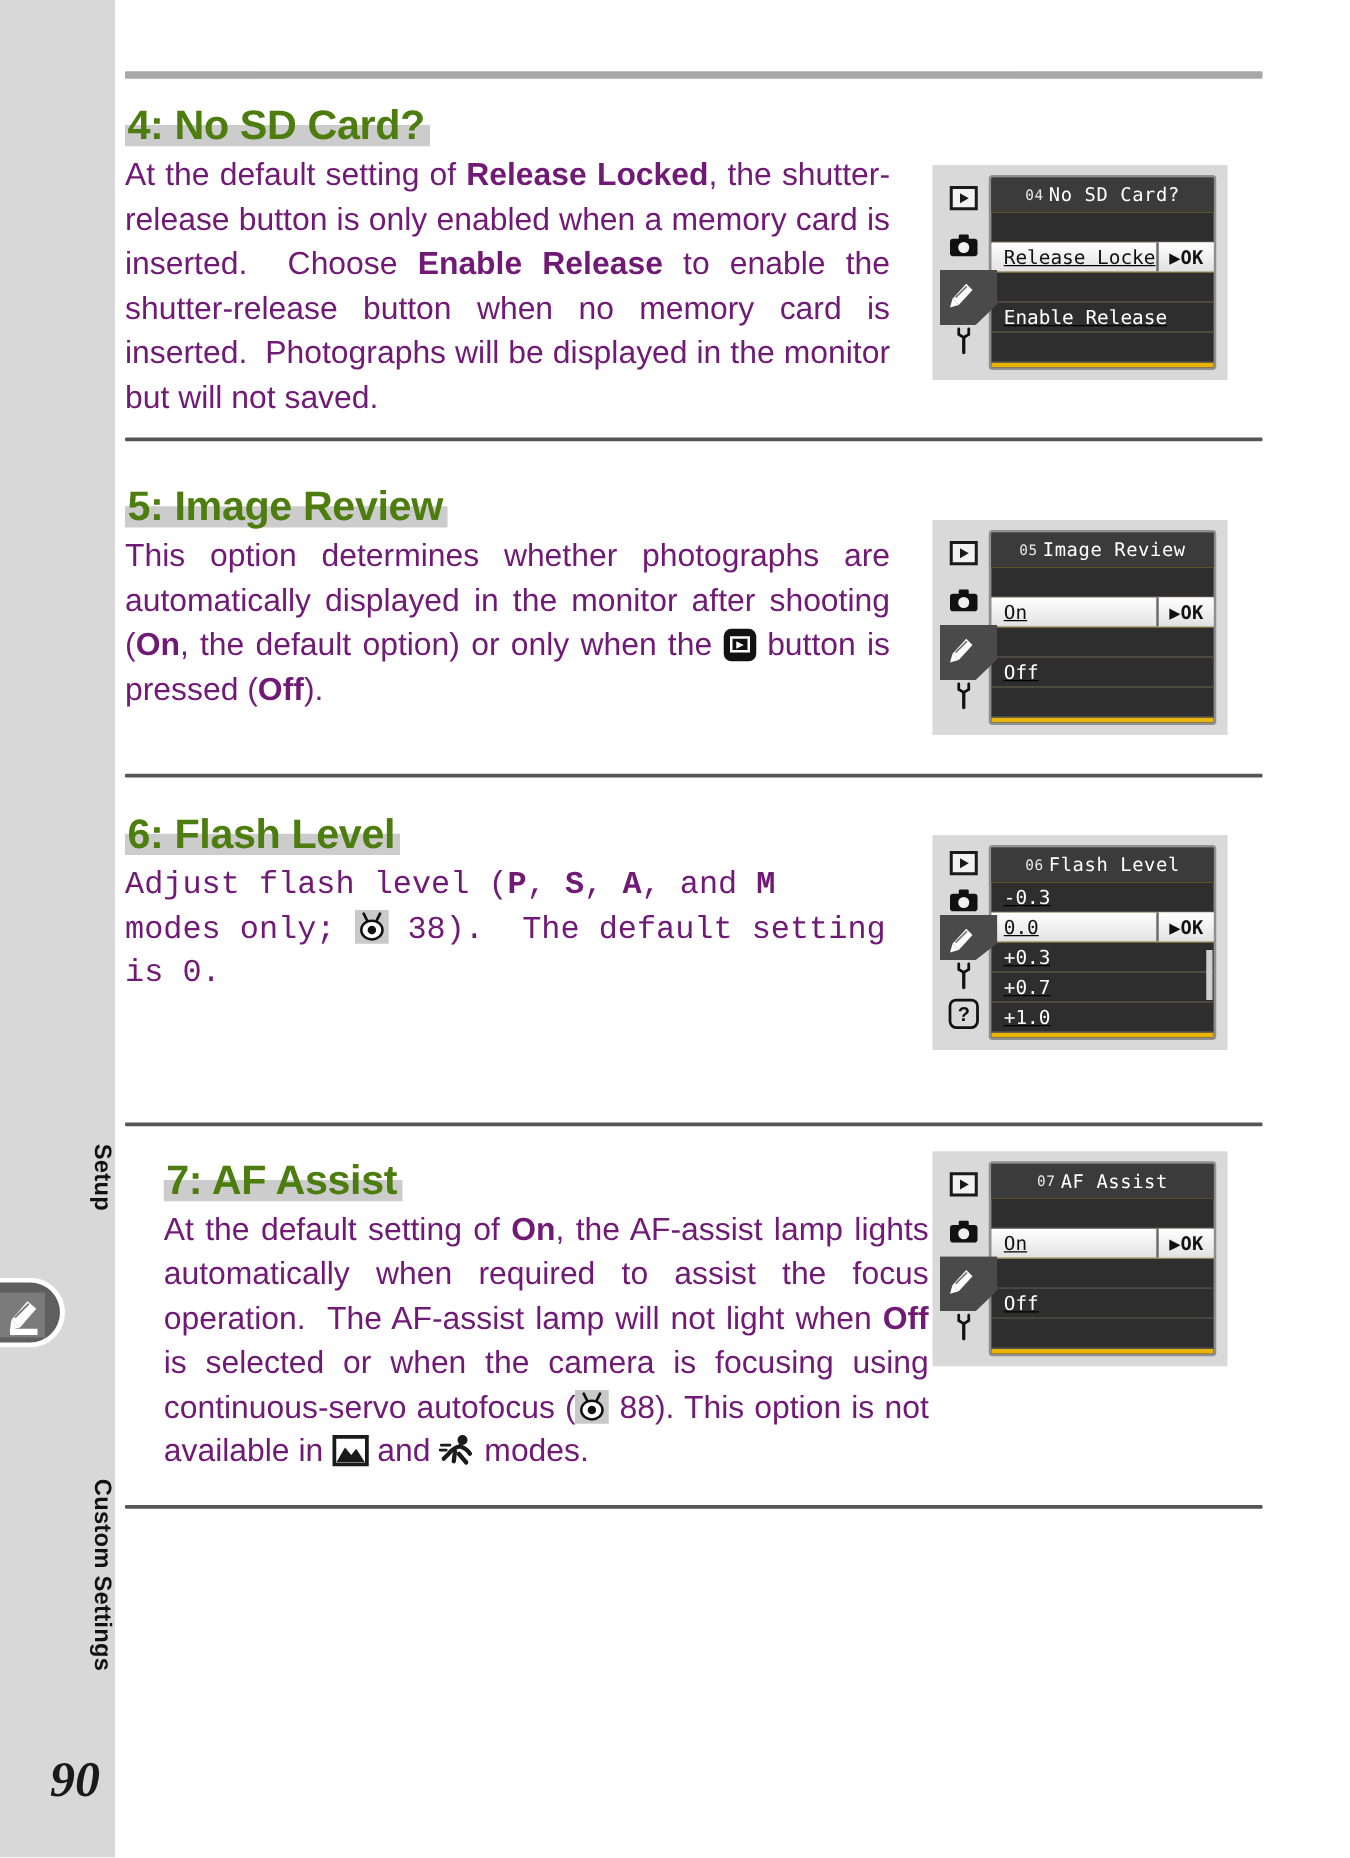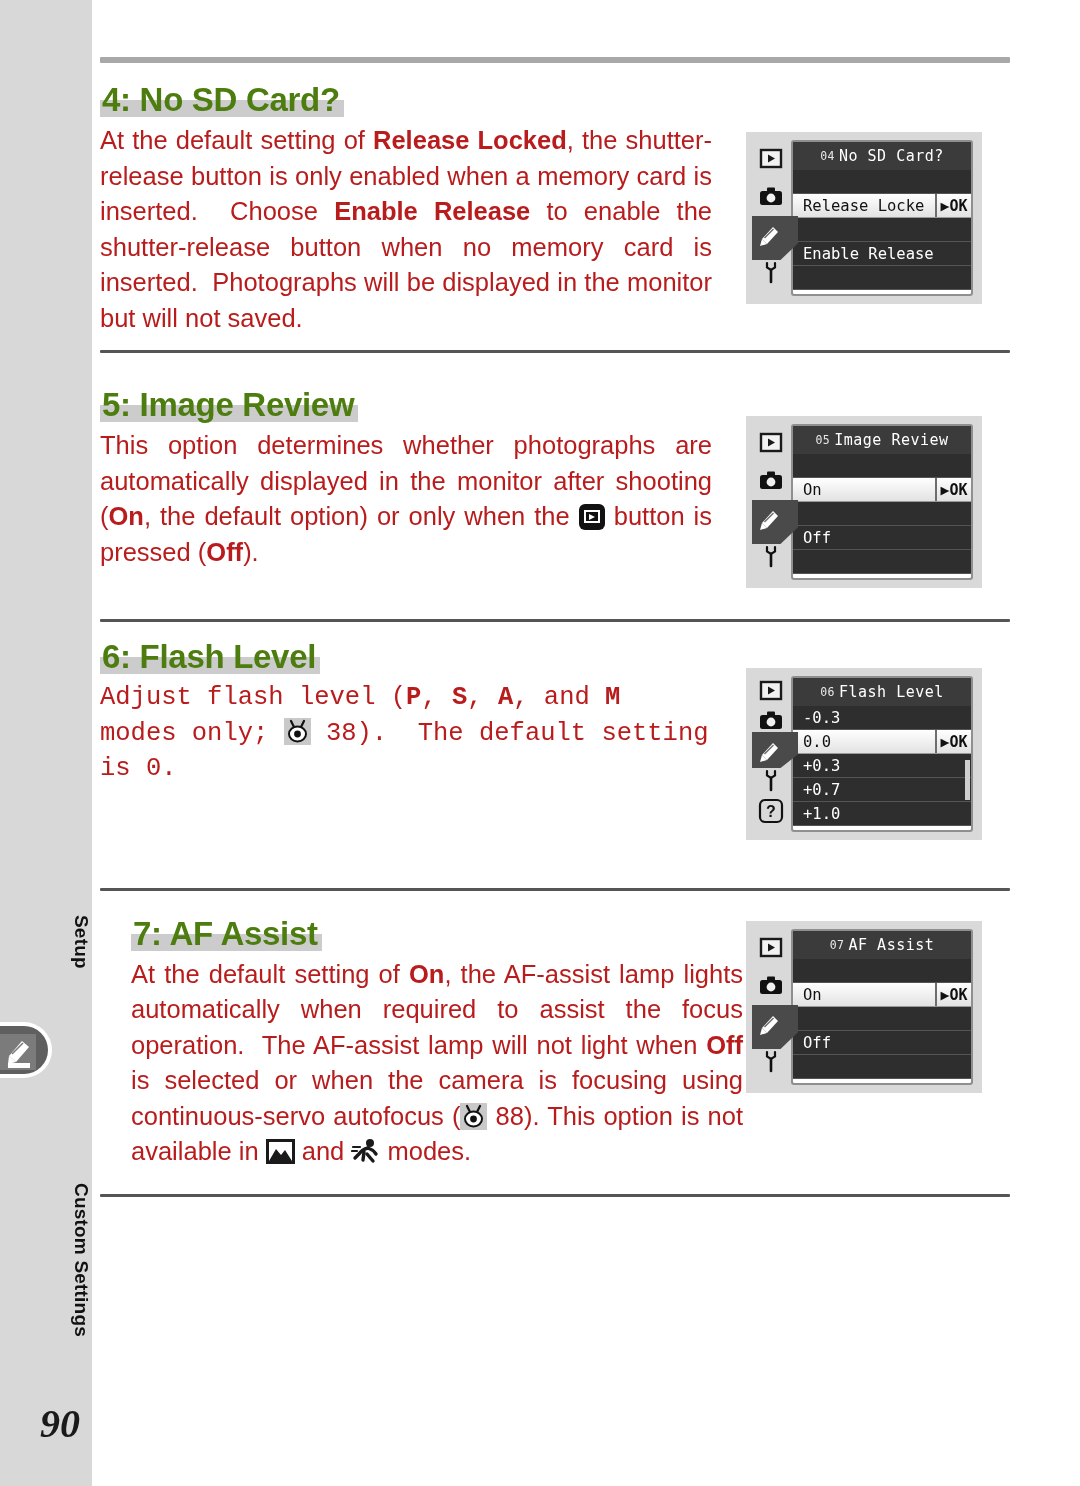--- a/index.html
+++ b/index.html
@@ -113,21 +113,21 @@
     height: 17px;
     background: #cccccc;
     z-index: 0;
   }
   .sec-head .txt { position: relative; z-index: 1; }
 
   .body-text {
     width: 612px;
     font-size: 25.5px;
     line-height: 35.5px;
-    color: #b91c1c;
+    color: #701a75;
     text-align: justify;
     text-justify: inter-word;
   }
   .body-text b { font-weight: bold; }
   .nojust { text-align: left; }
 
   
   .ico {
     display: inline-block;
     vertical-align: -4px;
@@ -216,23 +216,24 @@
     letter-spacing: .5px;
     white-space: nowrap;
   }
   .lcd-title .num {
     font-size: 11.5px;
     margin-right: 4px;
     color: #e8e8e8;
   }
   .lcd-rows {
     position: relative;
-    background: #ffffff;
+    background: #eab308;
     height: 124px;
     padding: 0;
+    text-decoration: underline;
   }
   .lcd-row {
     position: relative;
     height: 24px;
     display: flex;
     align-items: center;
     color: #ffffff;
     font-family: "DejaVu Sans Mono", monospace;
     font-size: 15.5px;
     padding-left: 10px;
@@ -243,21 +244,21 @@
   }
   .lcd-row.blank { color: transparent; }
   .lcd-row.sel {
     background: linear-gradient(#ffffff, #e2e2e2);
     color: #111111;
     border-bottom: 1px solid #9a9a9a;
   }
   .lcd-row .ok {
     position: absolute;
     right: 0; top: 0; bottom: 0;
-    width: 36px;
+    width: 46px;
     display: flex;
     align-items: center;
     justify-content: center;
     font-family: "DejaVu Sans Mono", monospace;
     font-size: 15px;
     font-weight: bold;
     color: #111;
     background: linear-gradient(#ffffff, #e2e2e2);
     border-left: 2px solid #6d6d6d;
     box-sizing: border-box;
@@ -312,21 +313,21 @@
   <div class="section" style="margin-top:31px;">
     <div class="sec-head">
       <span class="hl"></span>
       <span class="txt">5: Image Review</span>
     </div>
     <div class="body-text" style="margin-top:4px;">This option determines whether photographs are automatically displayed in the monitor after shooting (<b>On</b>, the default option) or only when the <span class="ico ico-play"><i></i></span> button is pressed (<b>Off</b>).</div>
   </div>
 
   <div class="rule-section" style="margin-top:49px;"></div>
 
-  <div class="section" style="margin-top:14px;">
+  <div class="section" style="margin-top:24px;">
     <div class="sec-head">
       <span class="hl"></span>
       <span class="txt">6: Flash Level</span>
     </div>
     <div class="body-text nojust" style="margin-top:4px;font-family:Liberation Mono, monospace;">Adjust flash level (<b>P</b>, <b>S</b>, <b>A</b>, and <b>M</b> modes only; <span class="ico ico-ref"><svg width="27" height="27" viewBox="0 0 27 27">
             <path d="M7 3 L11 11 M20 3 L16 11" stroke="#111" stroke-width="2.2" fill="none" stroke-linecap="round"></path>
             <ellipse cx="13.5" cy="16" rx="8.5" ry="7.5" fill="#ffffff" stroke="#111" stroke-width="2"></ellipse>
             <circle cx="13.5" cy="16" r="3.4" fill="#111"></circle>
           </svg></span> 38).&nbsp; The default setting is 0.</div>
   </div>

